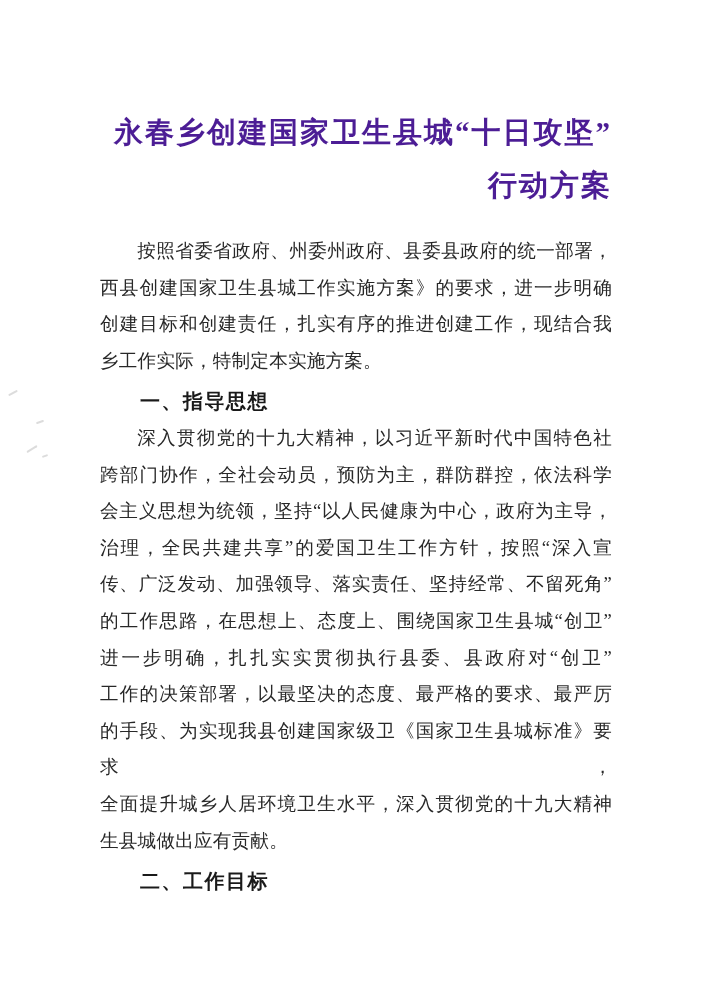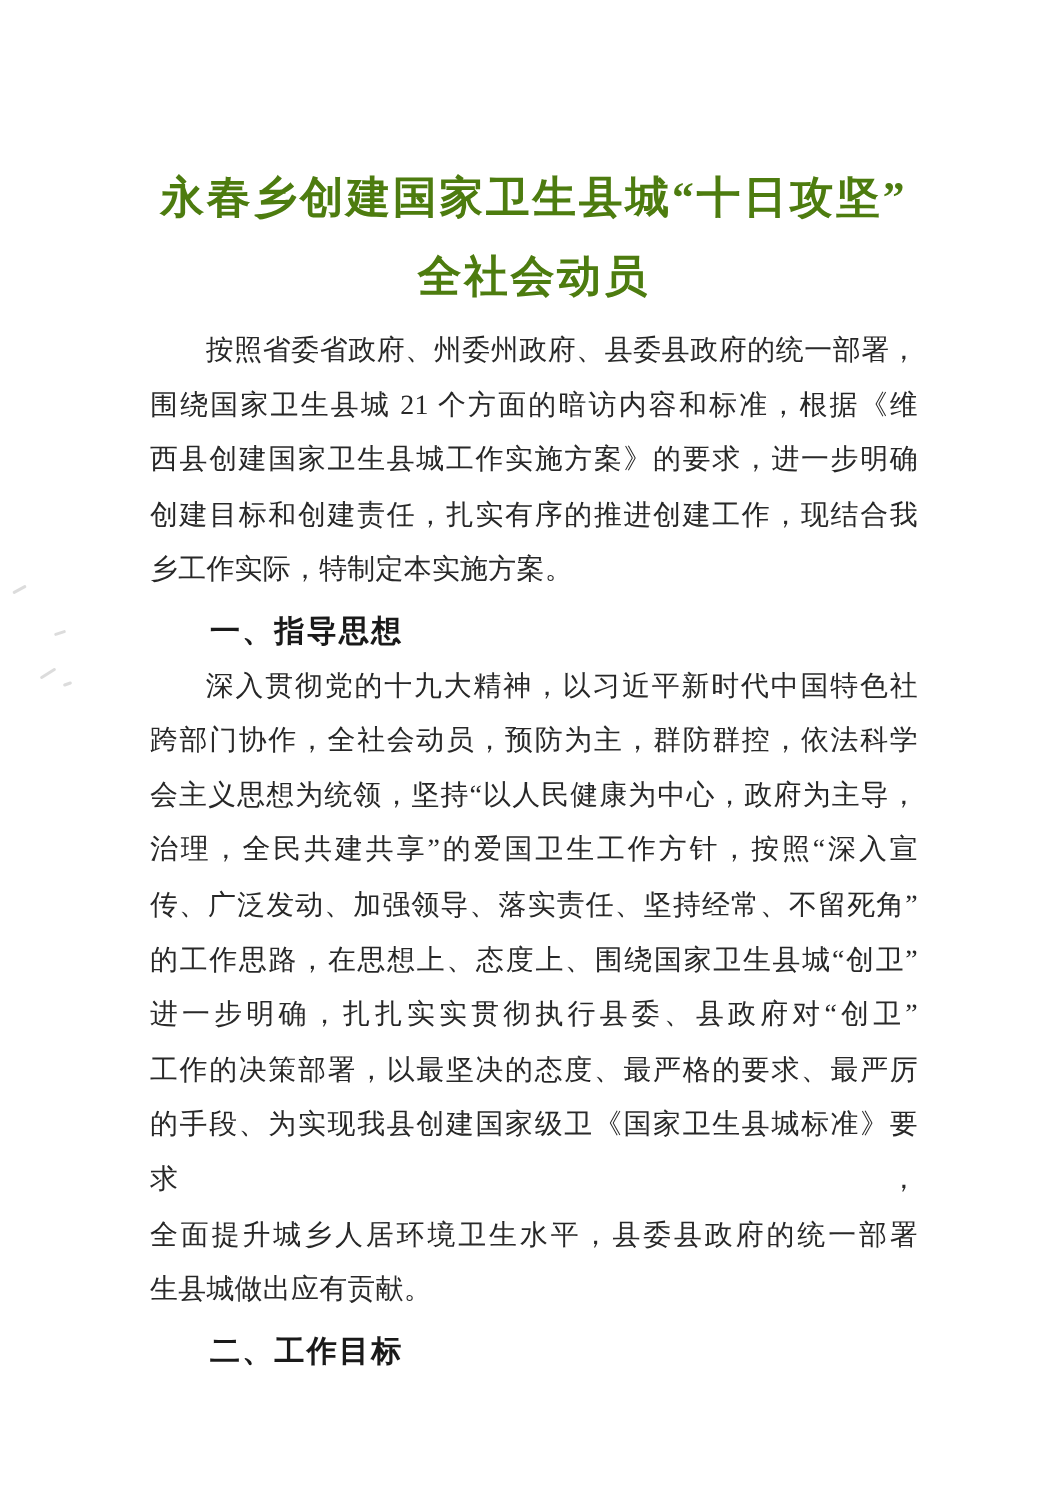--- a/index.html
+++ b/index.html
@@ -7,29 +7,29 @@
     position:relative;
     width:707px;height:1000px;
     background:#ffffff;
     overflow:hidden;
     font-family:"Liberation Serif","DejaVu Serif",serif;
     color:#282828;
   }
   .doc{position:absolute;left:100px;top:0;width:512px;}
   .title-line{
     font-weight:bold;
-    color:#4d7c0f;
+    color:#4c1d95;
     font-size:29px;
     line-height:40px;
-    text-align:center;
+    text-align:right;
     letter-spacing:2px;
   }
   .title-1{margin-top:112px;}
   .title-2{margin-top:13px;}
-  .body-block{margin-top:11px;}
+  .body-block{margin-top:28px;}
   .ln{
     font-size:18.6px;
     line-height:36.6px;
     text-align:justify;
     letter-spacing:0.2px;
   }
   .fill{
     text-align-last:justify;
     text-justify:inter-character;
   }
@@ -57,41 +57,40 @@
 <div class="page">
 
   <div class="art a1"></div>
   <div class="art a2"></div>
   <div class="art a3"></div>
   <div class="art a4"></div>
 
   <div class="doc">
 
     <div class="title-line title-1">永春乡创建国家卫生县城“十日攻坚”</div>
-    <div class="title-line title-2">全社会动员</div>
+    <div class="title-line title-2">行动方案</div>
 
     <div class="body-block">
 
       <div class="ln fill indent">按照省委省政府、州委州政府、县委县政府的统一部署，</div>
-      <div class="ln fill">围绕国家卫生县城 21 个方面的暗访内容和标准，根据《维</div>
       <div class="ln fill">西县创建国家卫生县城工作实施方案》的要求，进一步明确</div>
       <div class="ln fill">创建目标和创建责任，扎实有序的推进创建工作，现结合我</div>
       <div class="ln">乡工作实际，特制定本实施方案。</div>
 
       <div class="ln hd">一、指导思想</div>
 
       <div class="ln fill indent">深入贯彻党的十九大精神，以习近平新时代中国特色社</div>
       <div class="ln fill">跨部门协作，全社会动员，预防为主，群防群控，依法科学</div>
       <div class="ln fill">会主义思想为统领，坚持“以人民健康为中心，政府为主导，</div>
       <div class="ln fill">治理，全民共建共享”的爱国卫生工作方针，按照“深入宣</div>
       <div class="ln fill">传、广泛发动、加强领导、落实责任、坚持经常、不留死角”</div>
       <div class="ln fill">的工作思路，在思想上、态度上、围绕国家卫生县城“创卫”</div>
       <div class="ln fill">进一步明确，扎扎实实贯彻执行县委、县政府对“创卫”</div>
       <div class="ln fill">工作的决策部署，以最坚决的态度、最严格的要求、最严厉</div>
       <div class="ln fill">的手段、为实现我县创建国家级卫《国家卫生县城标准》要求，</div>
-      <div class="ln fill">全面提升城乡人居环境卫生水平，县委县政府的统一部署</div>
+      <div class="ln fill">全面提升城乡人居环境卫生水平，深入贯彻党的十九大精神</div>
       <div class="ln">生县城做出应有贡献。</div>
 
       <div class="ln hd">二、工作目标</div>
 
     </div>
   </div>
 </div>
 
 </body></html>

